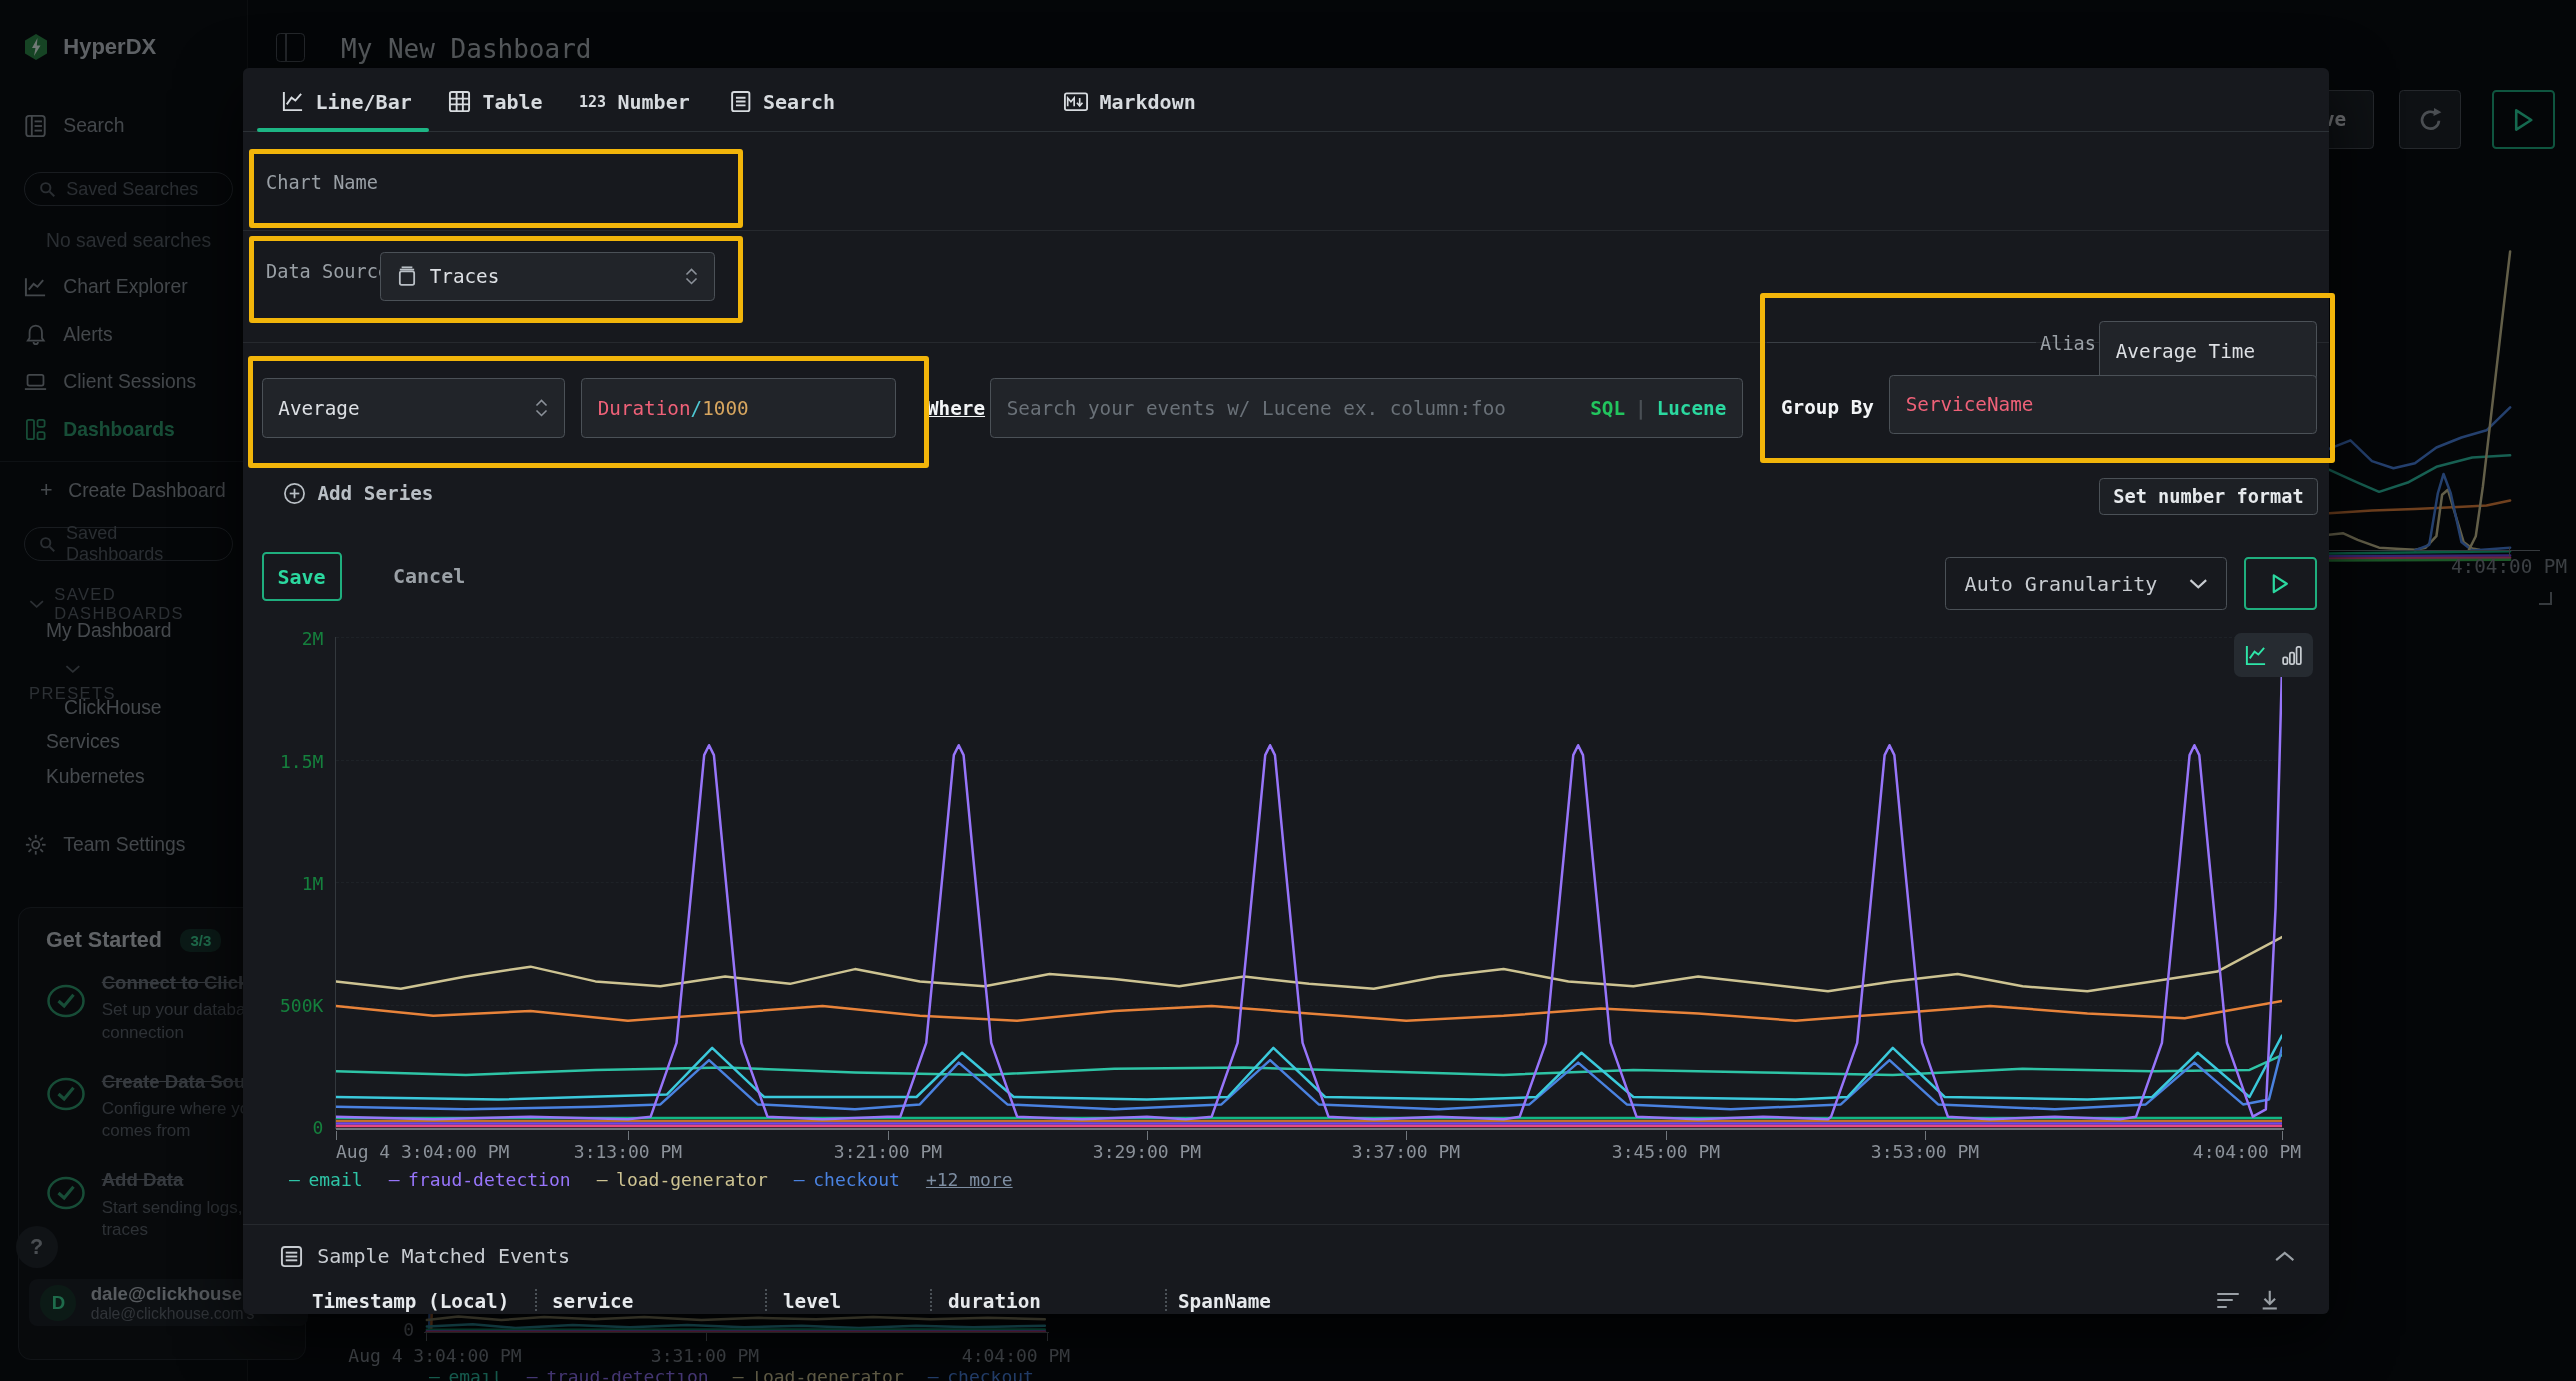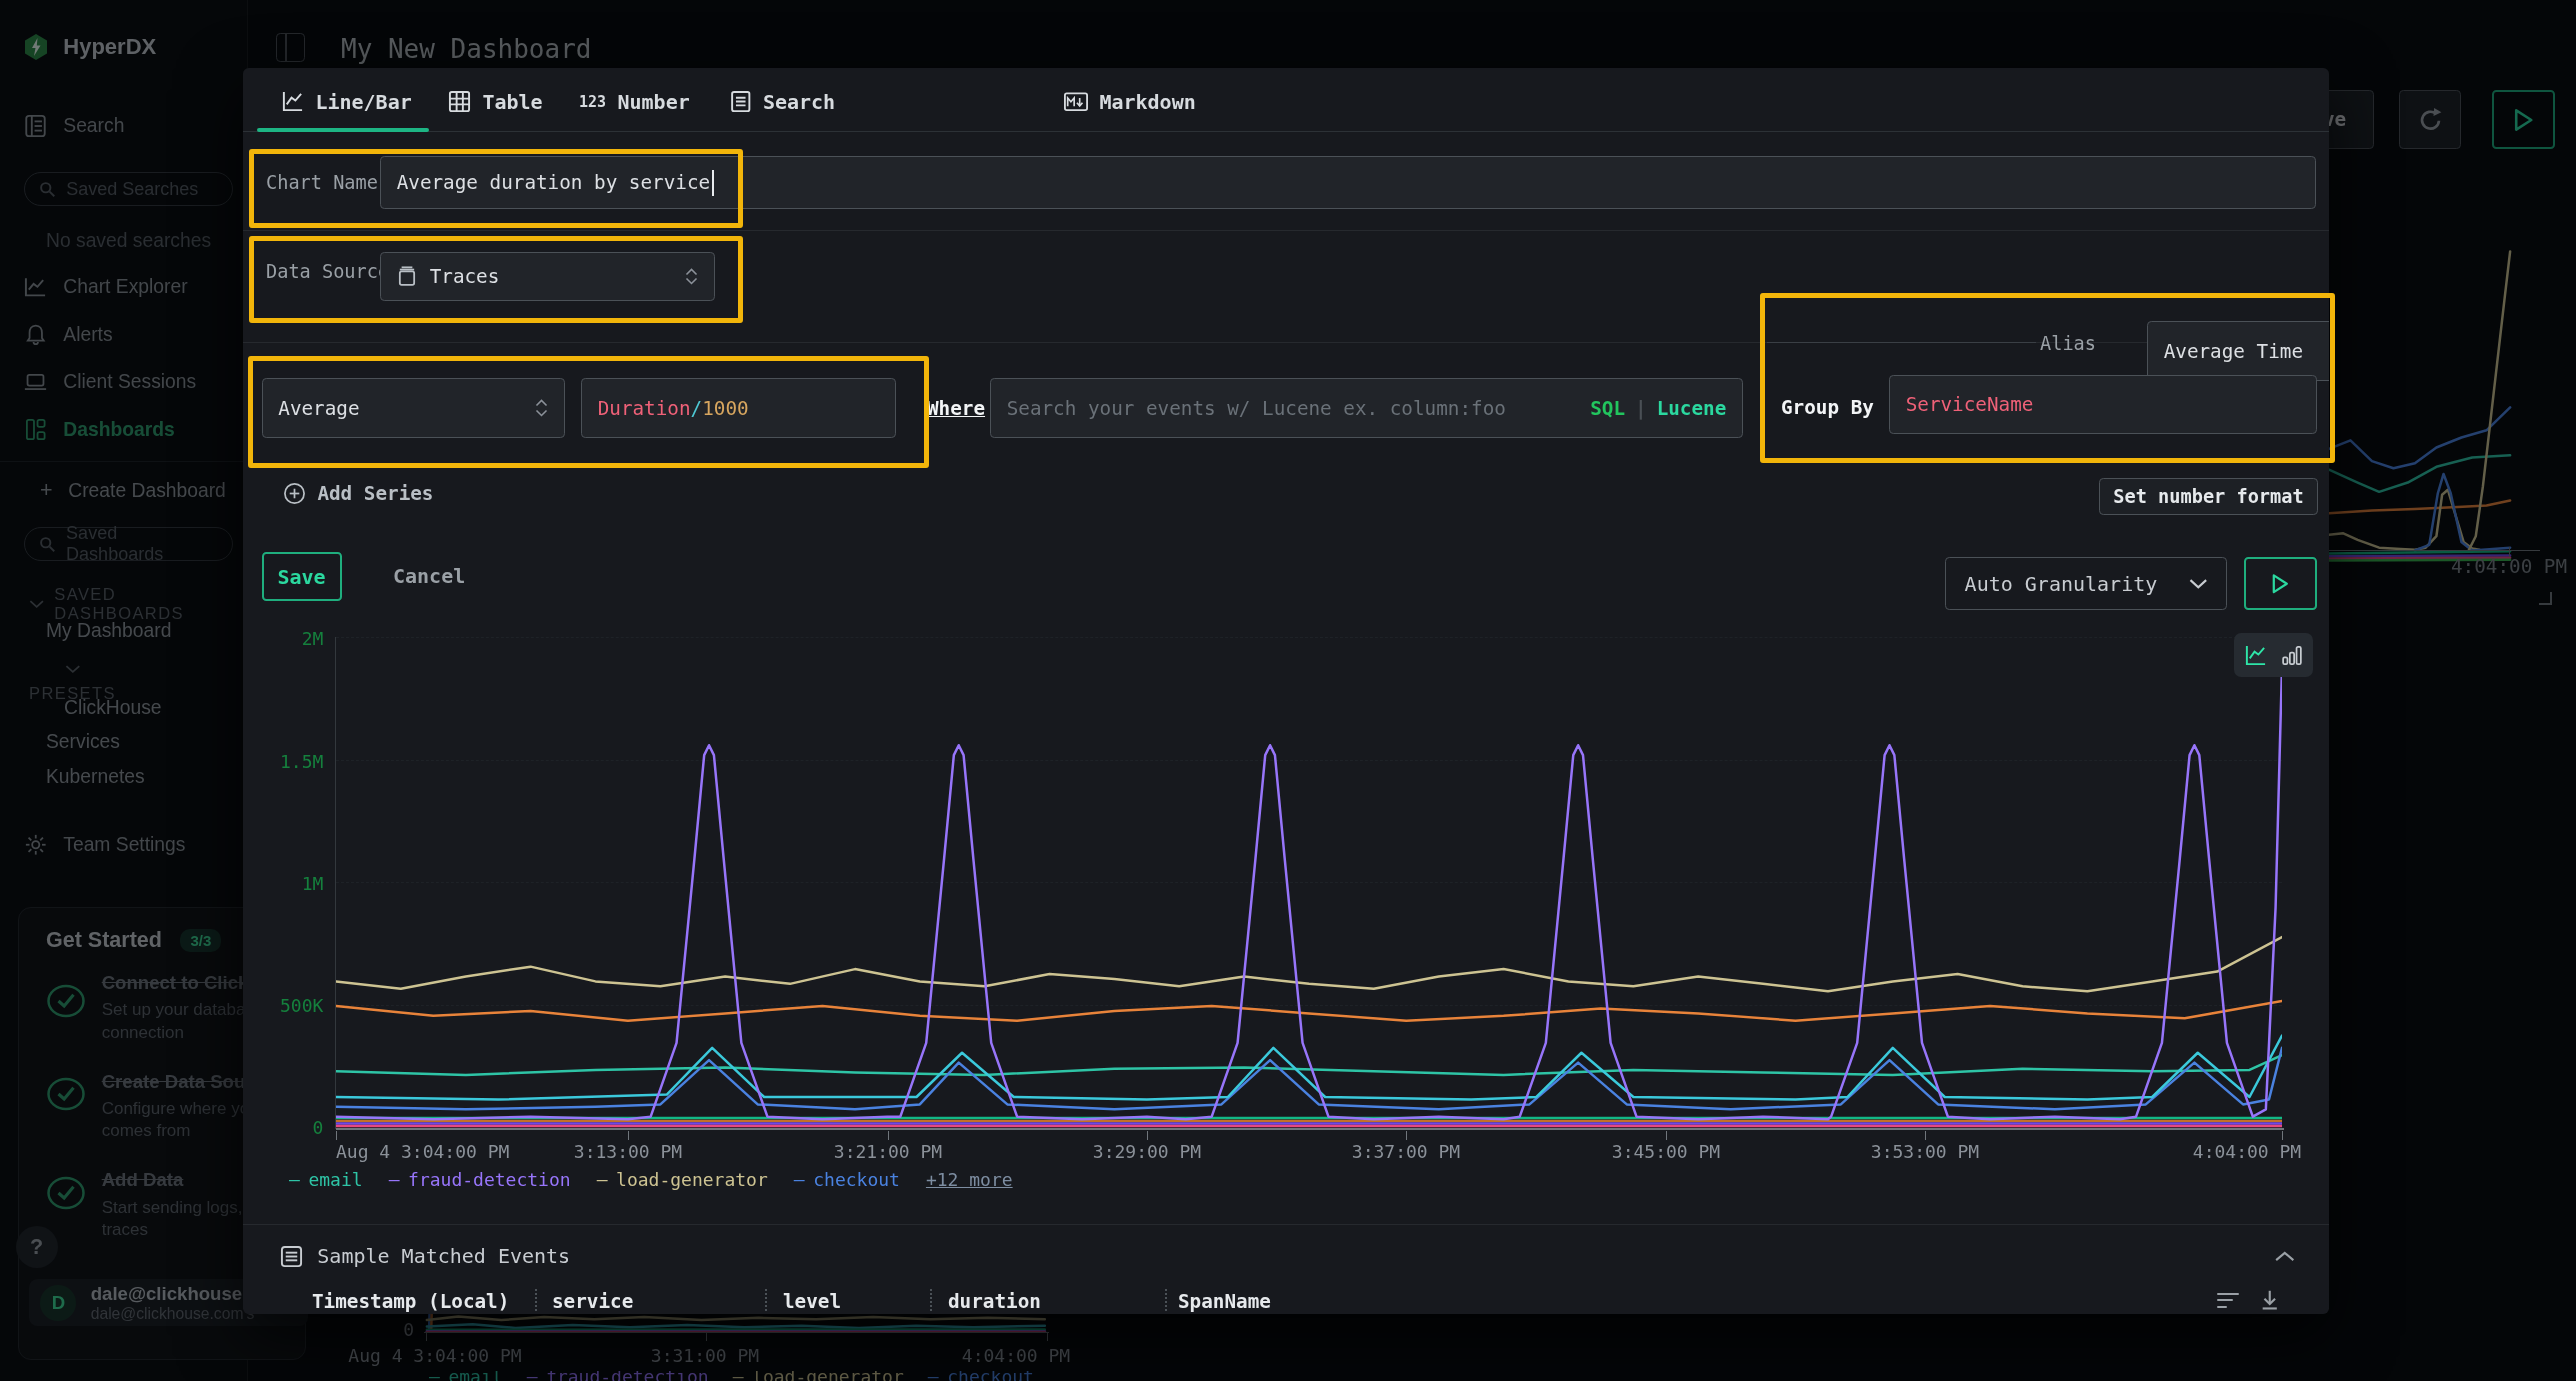--- a/index.html
+++ b/index.html
@@ -356,24 +356,20 @@
           <polyline points="4,15 4,6 7.5,10 11,6 11,15" fill="none" stroke="#d7dbdf" stroke-width="1.8"></polyline>
           <line x1="17" y1="6" x2="17" y2="14" stroke="#d7dbdf" stroke-width="1.8"></line>
           <polyline points="14,11 17,14.5 20,11" fill="none" stroke="#d7dbdf" stroke-width="1.8"></polyline>
         </svg>
       <span>Markdown</span>
     </div>
     <div class="abs" style="left:0;top:63px;width:2086px;height:1.4px;background:#2c3136;"></div>
     <div class="abs" style="left:14.3px;top:60px;width:172px;height:4.3px;background:#1db584;border-radius:2.1px;"></div>
 
     <div class="label" style="left:23px;top:104px;">Chart Name</div>
-    <div class="input" style="left:137px;top:88px;width:1936px;height:53px;">
-      <span>Average duration by service</span>
-      <span style="display:inline-block;width:2.1px;height:26px;background:#e8ebee;margin-left:2.1px;"></span>
-    </div>
     <div class="divider" style="top:162px;"></div>
 
     <div class="label" style="left:23px;top:193px;">Data Source</div>
     <div class="input" style="left:137px;top:184px;width:335px;height:49px;gap:13px;">
       <svg width="20" height="21.5" viewBox="0 0 22 24">
           <rect x="3" y="6" width="16" height="15" rx="2" fill="none" stroke="#b9bfc5" stroke-width="2"></rect>
           <line x1="3" y1="4" x2="19" y2="4" stroke="#b9bfc5" stroke-width="2"></line>
           <line x1="5" y1="1.5" x2="17" y2="1.5" stroke="#b9bfc5" stroke-width="2"></line>
         </svg>
       <span>Traces</span>
@@ -409,21 +405,21 @@
       <span style="color:#6a7178;">Search your events w/ Lucene ex. column:foo</span>
       <span style="margin-left:auto;display:flex;gap:10px;font-weight:bold;">
         <span style="color:#22c55e;">SQL</span>
         <span style="color:#4a4f55;">|</span>
         <span style="color:#2bd89f;">Lucene</span>
       </span>
     </div>
 
     <div class="abs" style="left:1524px;top:274px;width:269px;height:1.4px;background:#3a3f45;"></div>
     <div class="label" style="left:1797px;top:265px;">Alias</div>
-    <div class="input" style="left:1856px;top:253px;width:218px;height:60px;margin-left:48px;">
+    <div class="input" style="left:1856px;top:253px;width:218px;height:60px;">
       <span>Average Time</span>
     </div>
     <div class="blabel" style="left:1538px;top:328px;">Group By</div>
     <div class="input" style="left:1646px;top:307px;width:428px;height:59px;">
       <span style="color:#ef6178;">ServiceName</span>
     </div>
 
     <div class="abs" style="left:40px;top:414px;display:flex;align-items:center;gap:11.4px;color:#b9bfc5;font-size:19.3px;font-weight:bold;">
       <svg width="23" height="23" viewBox="0 0 24 24">
           <circle cx="12" cy="12" r="10" fill="none" stroke="#b9bfc5" stroke-width="1.8"></circle>

